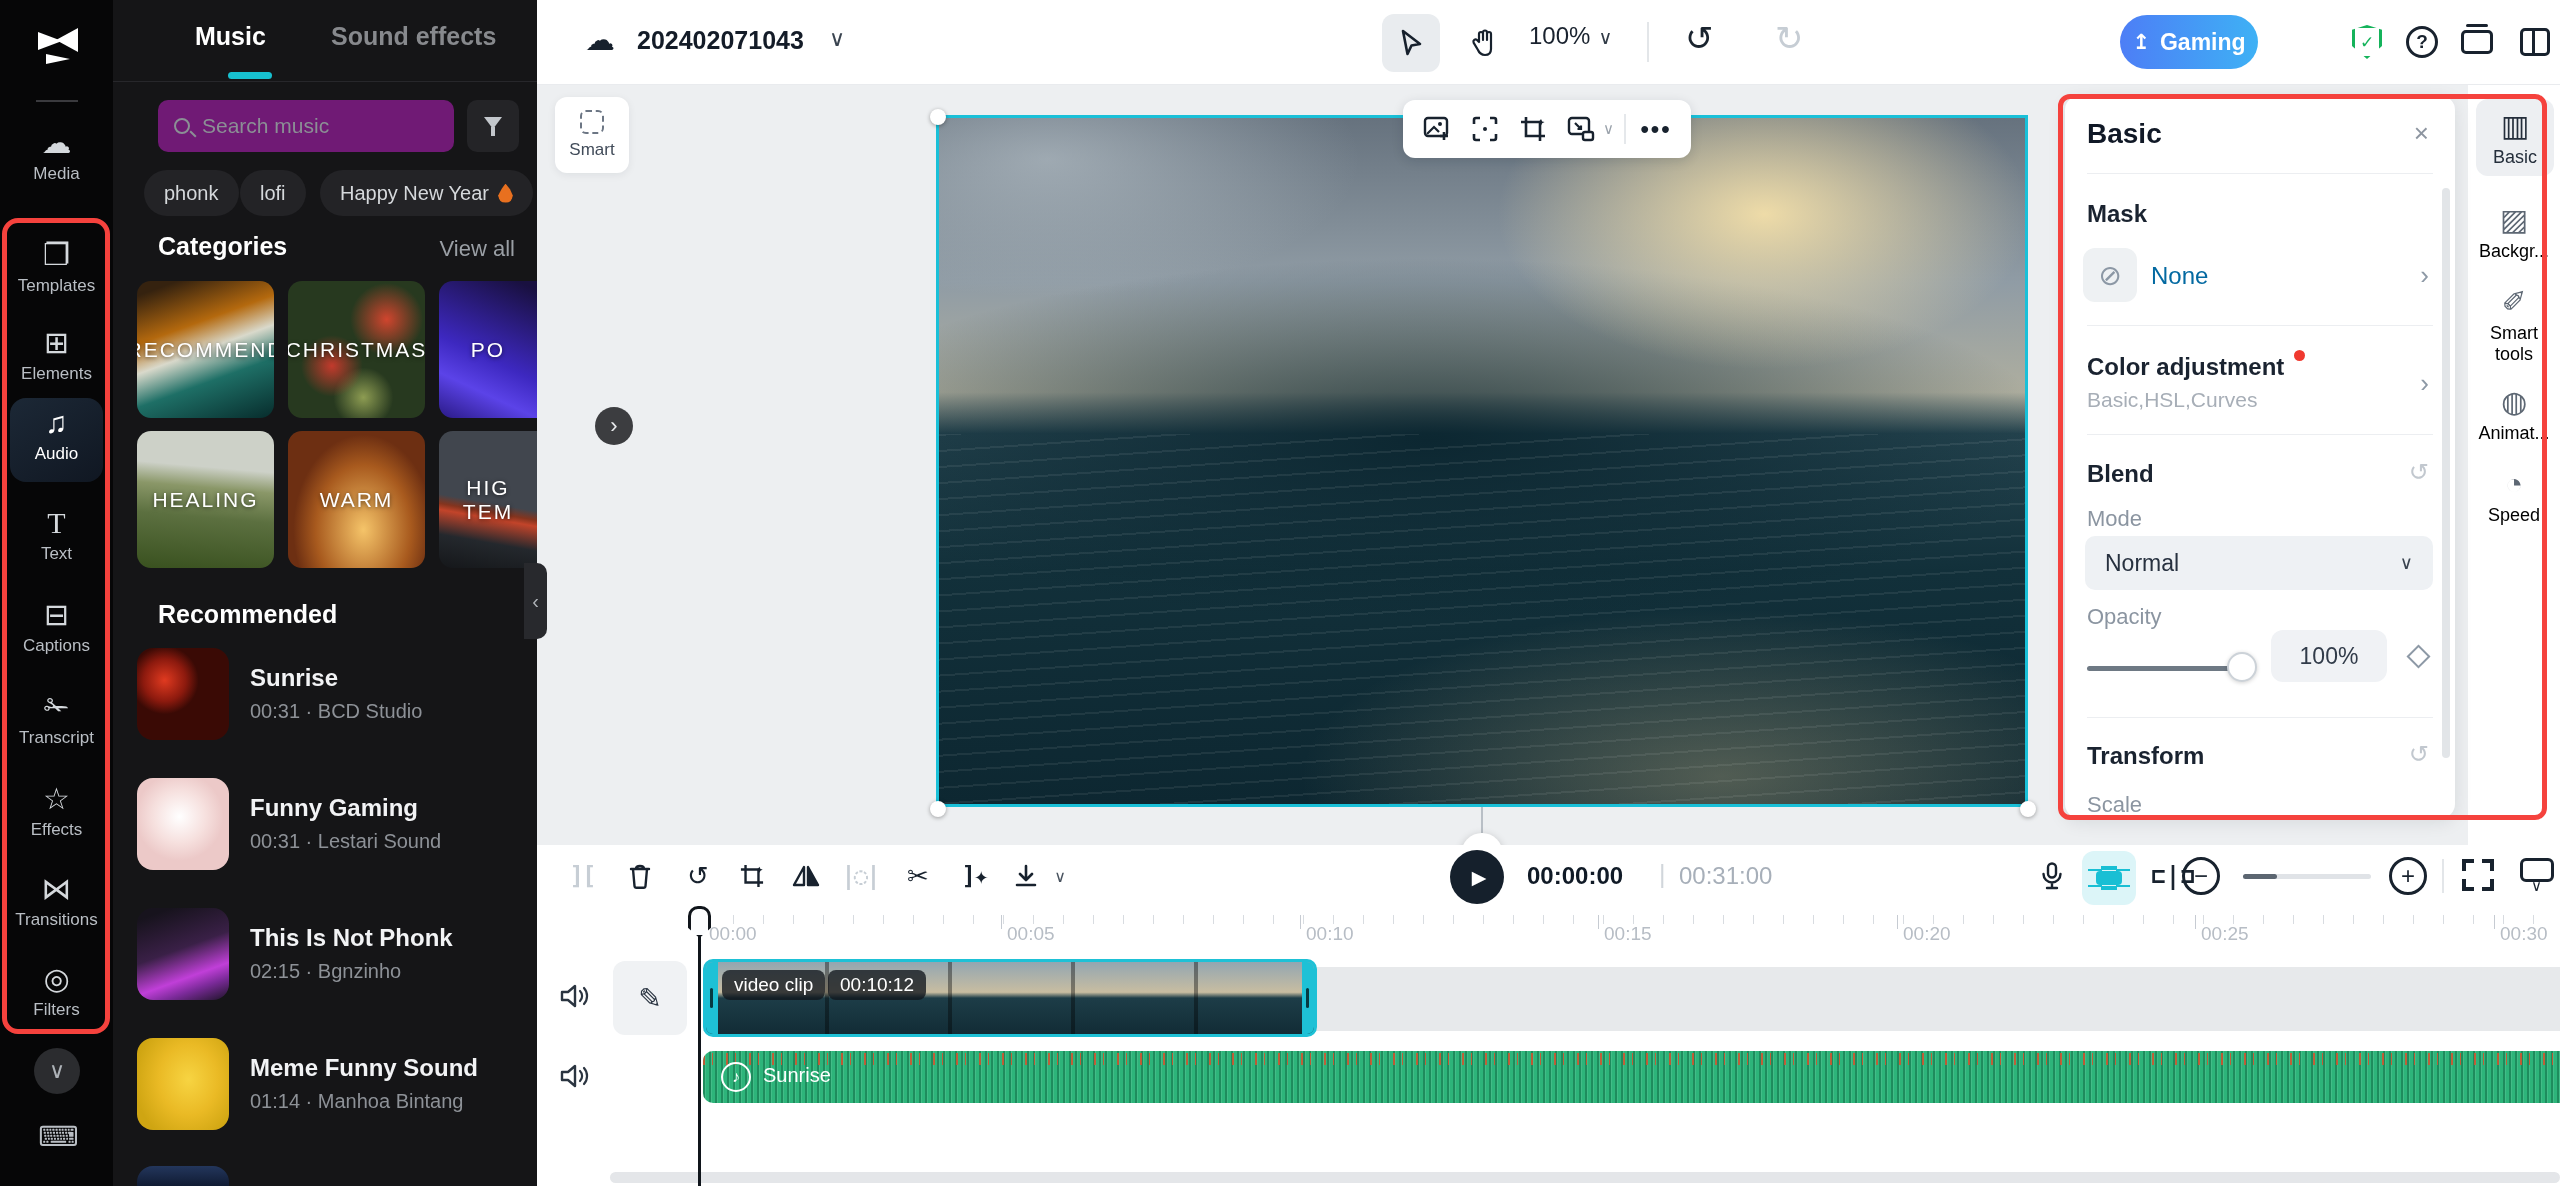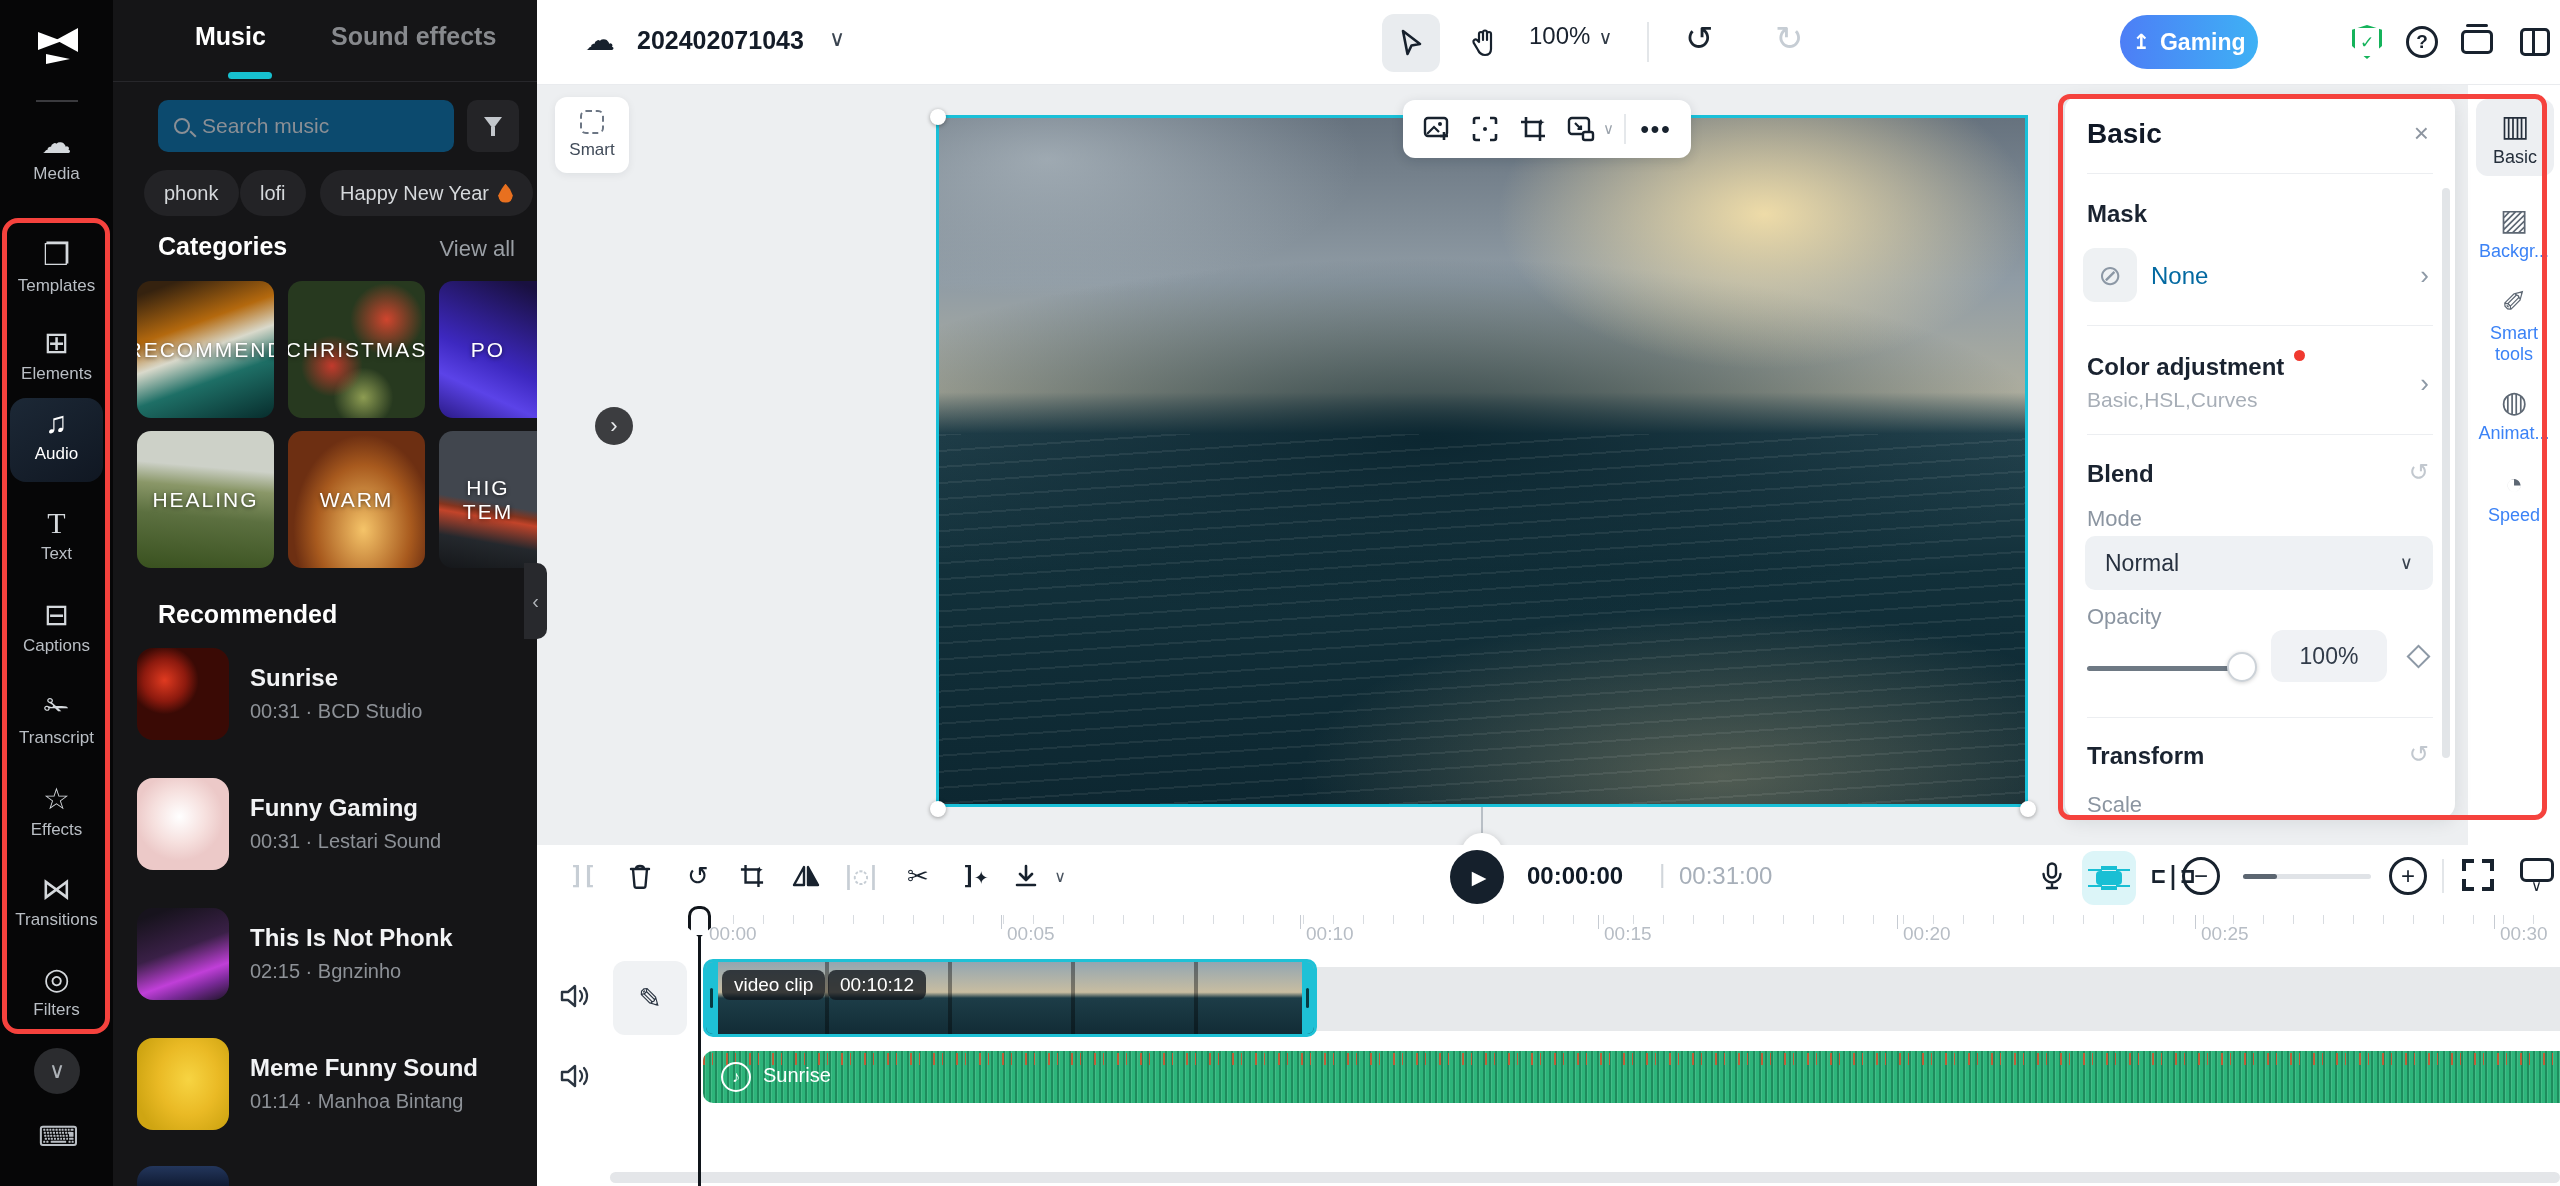--- a/index.html
+++ b/index.html
@@ -18,21 +18,21 @@
   .rail-more { position:absolute; left:34px; width:46px; height:46px; border-radius:50%; background:#2b2c2f; color:#aeb3b8; font-size:22px; display:flex; align-items:center; justify-content:center; }
   .rail-kbd { position:absolute; left:38px; font-size:28px; color:#b9bec4; }
 
   
   .panel { position:absolute; left:113px; top:0; width:424px; height:1186px; background:#151517; z-index:4; }
   .ptab { position:absolute; top:22px; font-size:25px; cursor:pointer; }
   .ptab.on { color:#ffffff; font-weight:700; }
   .ptab.off { color:#87898d; font-weight:700; }
   .ptab-underline { position:absolute; top:72px; width:44px; height:7px; border-radius:4px; background:#17c0cf; }
   .ptab-divider { position:absolute; top:81px; left:0; width:424px; border-top:1px solid #27272b; }
-  .search-box { position:absolute; left:45px; top:100px; width:296px; height:52px; background:#0c4a6e; border-radius:10px; display:flex; align-items:center; }
+  .search-box { position:absolute; left:45px; top:100px; width:296px; height:52px; background:#701a75; border-radius:10px; display:flex; align-items:center; }
   .search-box input { background:transparent; border:none; outline:none; color:#cfd2d6; font-size:21px; width:230px; font-family:inherit; }
   .search-box input::placeholder { color:#8b8f95; }
   .search-glyph { width:16px; height:16px; border:2px solid #8b8f95; border-radius:50%; margin:0 12px 0 16px; position:relative; }
   .search-glyph::after { content:""; position:absolute; left:13px; top:13px; width:8px; height:2px; background:#8b8f95; transform:rotate(45deg); }
   .filter-btn { position:absolute; left:354px; top:100px; width:52px; height:52px; background:#242427; border-radius:10px; display:flex; align-items:center; justify-content:center; }
   .funnel { width:22px; height:18px; position:relative; }
   .funnel::before { content:""; position:absolute; left:2px; top:0; border-left:9px solid transparent; border-right:9px solid transparent; border-top:12px solid #c3c7cc; }
   .funnel::after { content:""; position:absolute; left:9px; top:10px; width:4px; height:9px; background:#c3c7cc; }
   .chip { position:absolute; top:170px; height:46px; border-radius:23px; background:#232326; color:#d5d8db; font-size:20px; display:flex; align-items:center; justify-content:center; padding:0 20px; cursor:pointer;text-align:right; }
   .flame { display:inline-block; width:15px; height:19px; margin-left:9px; background:#e8701f; border-radius:50% 50% 50% 50% / 60% 60% 40% 40%; clip-path:polygon(50% 0,80% 30%,100% 65%,85% 100%,15% 100%,0 65%,25% 28%); }
@@ -111,21 +111,21 @@
   .op-track { position:absolute; left:22px; top:570px; width:152px; height:5px; border-radius:3px; background:#6e7984; }
   .op-thumb { position:absolute; left:162px; top:556px; width:30px; height:30px; border-radius:50%; background:#fff; border:2px solid #ccd2d8; box-shadow:0 1px 4px rgba(0,0,0,.18); cursor:pointer; }
   .op-value { position:absolute; left:206px; top:534px; width:116px; height:52px; background:#f0f2f5; border-radius:12px; display:flex; align-items:center; justify-content:center; font-size:23px; color:#313b49; }
   .kf-diamond { position:absolute; right:28px; top:552px; width:17px; height:17px; border:2px solid #8d99a6; transform:rotate(45deg); cursor:pointer; }
   .insp-scroll { position:absolute; right:5px; top:92px; width:8px; height:570px; border-radius:4px; background:#e2e5e8; }
 
   
   .side-strip { position:absolute; left:2468px; top:85px; width:92px; height:760px; background:#fff; z-index:9; }
   .stab { position:absolute; left:0; width:92px; text-align:center; cursor:pointer; }
   .stab .ic { display:block; font-size:30px; color:#5d6773; line-height:34px; }
-  .stab .tl { display:block; margin-top:4px; font-size:18px; color:#3b82f6; line-height:21px; }
+  .stab .tl { display:block; margin-top:4px; font-size:18px; color:#000000; line-height:21px; }
   .stab.active { left:8px; width:78px; border-radius:12px; background:#edeff2; padding:10px 0 8px; }
   .stab.active .ic,.stab.active .tl { color:#242e3b; }
 
   
   .anno { position:absolute; border:5px solid #f5423d; border-radius:16px; z-index:40; pointer-events:none; }
 
   
   .timeline { position:absolute; left:537px; top:845px; width:2023px; height:341px; background:#fff; z-index:7; }
   .tl-toolbar { position:absolute; left:0; top:0; width:2023px; height:64px; background:#fff; }
   .tl-ic { position:absolute; top:8px; width:46px; height:46px; display:flex; align-items:center; justify-content:center; color:#18222e; font-size:26px; cursor:pointer; }

